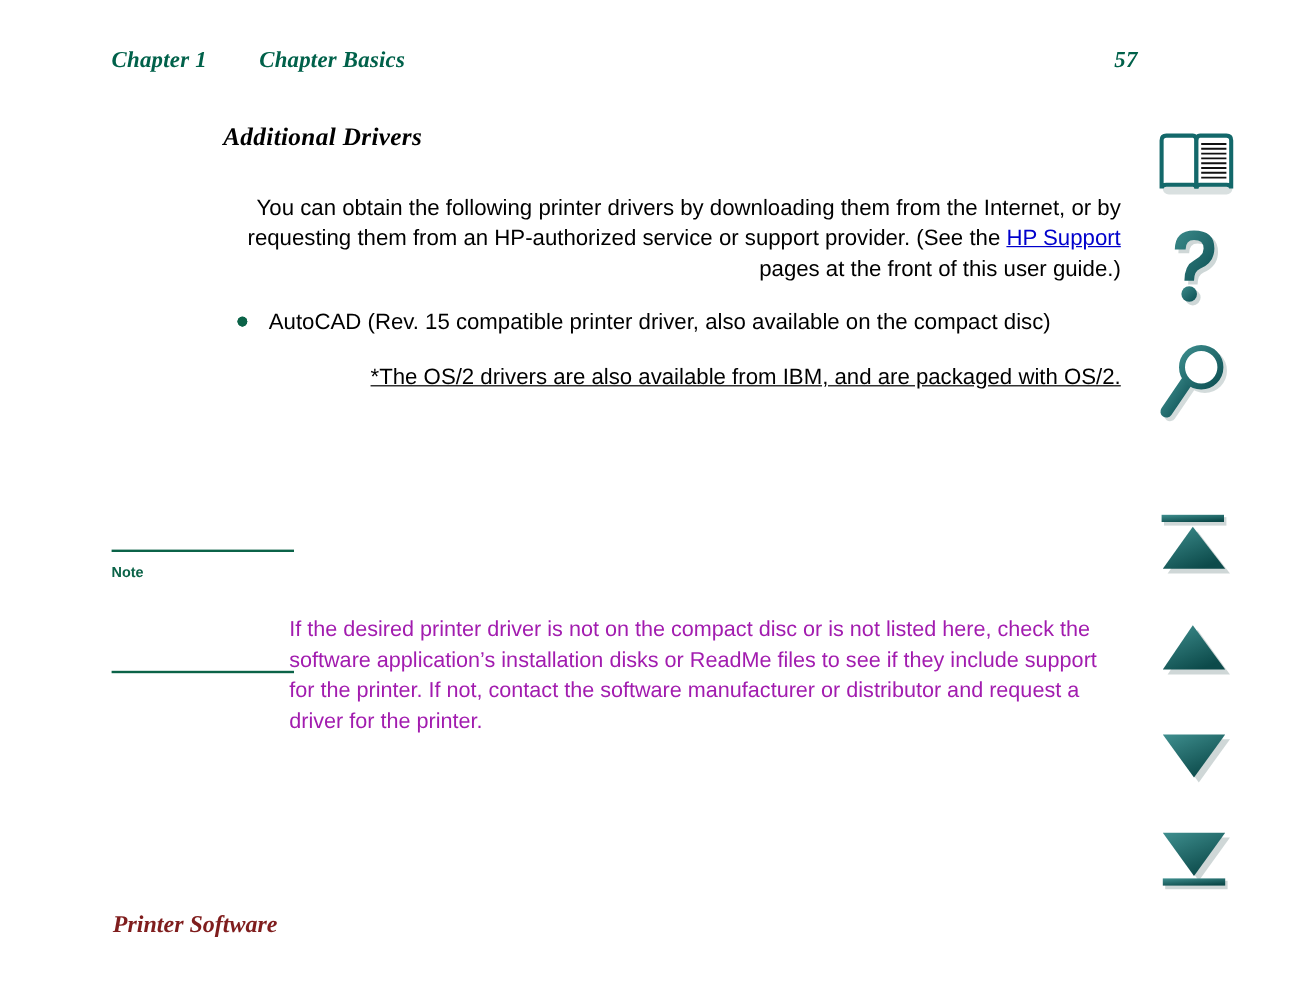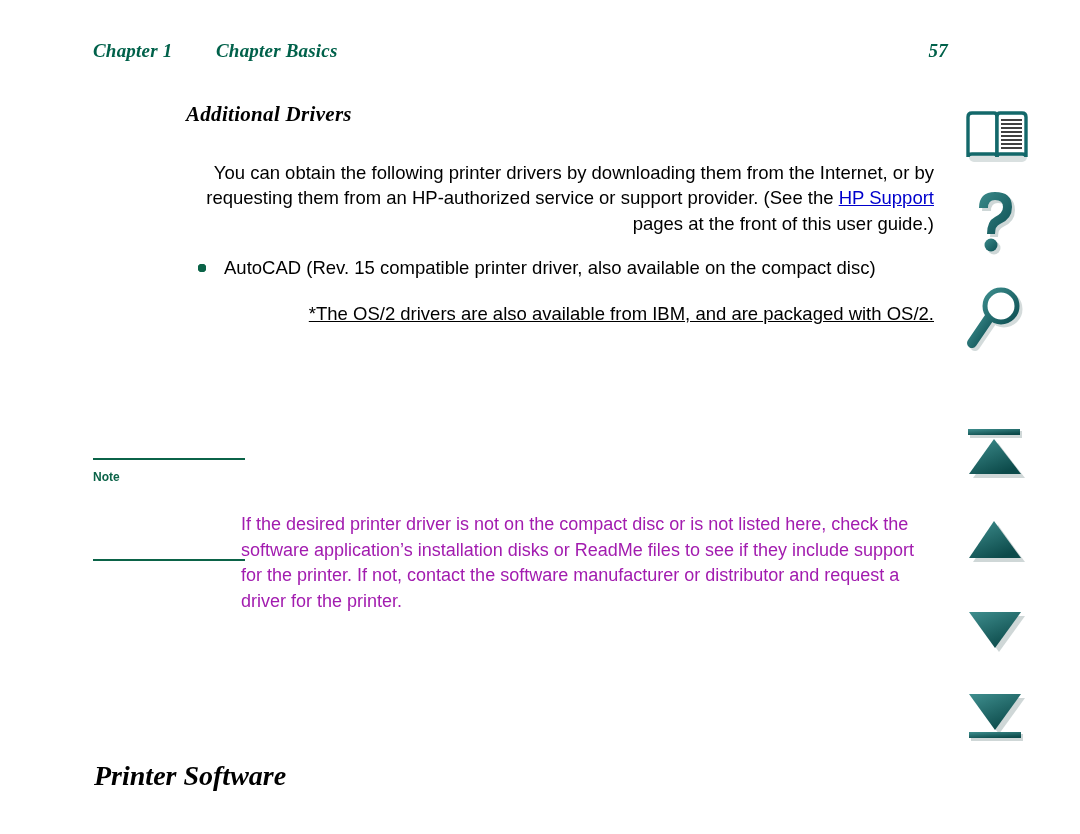--- a/index.html
+++ b/index.html
@@ -140,22 +140,22 @@
   }
 
   
   #doc-footer {
     position: absolute;
     left: 94px;
     top: 760px;
     font-family: "Liberation Serif", serif;
     font-weight: bold;
     font-style: italic;
-    font-size: 28px;
-    color: #000000;
+    font-size: 20px;
+    color: #7f1d1d;
     white-space: nowrap;
   }
 
   
   #sidebar {
     position: absolute;
     left: 948px;
     top: 96px;
     width: 96px;
     height: 680px;

